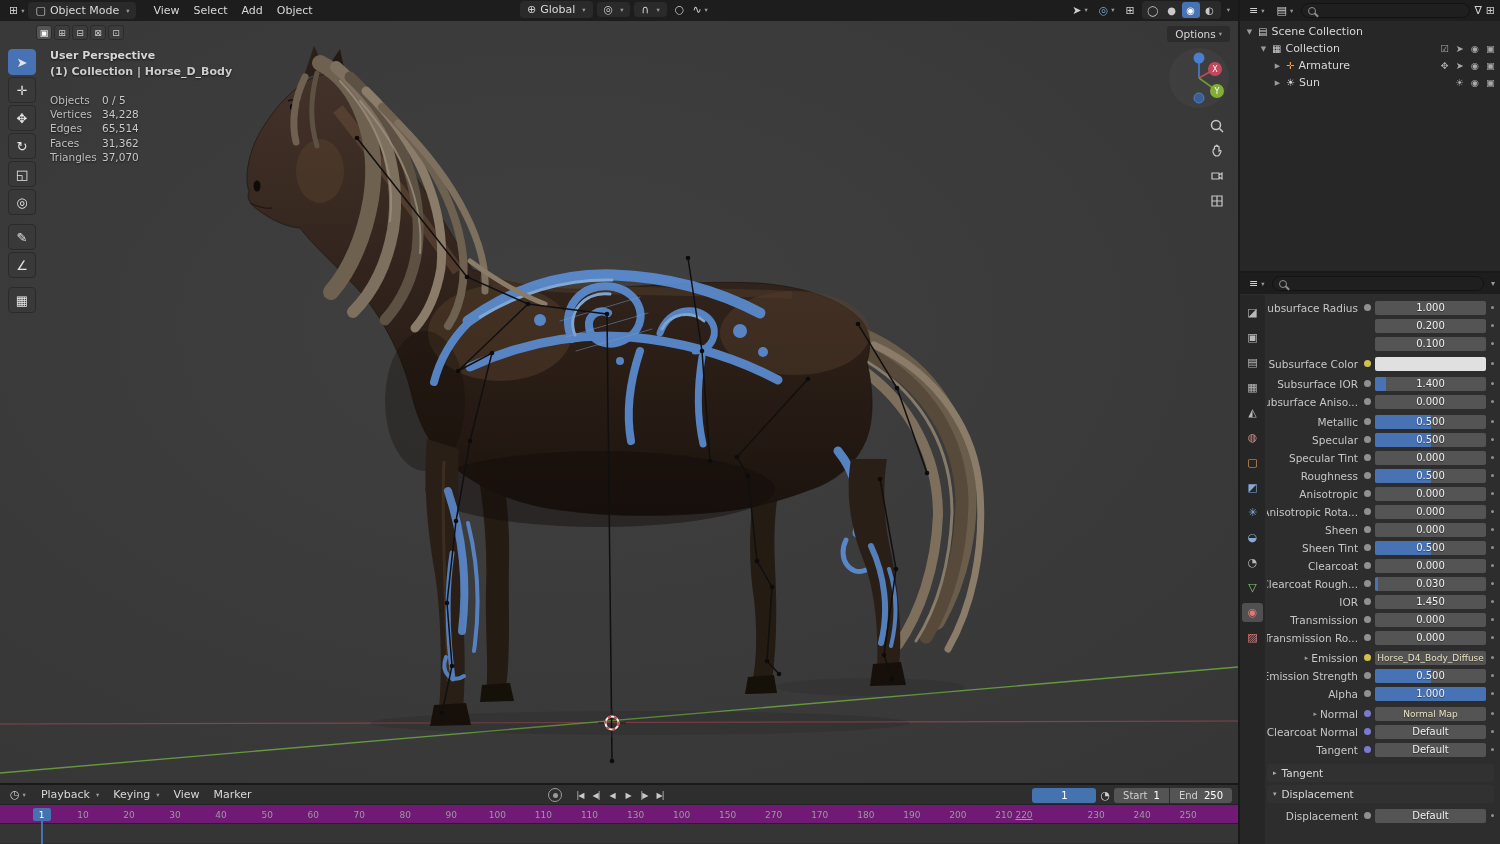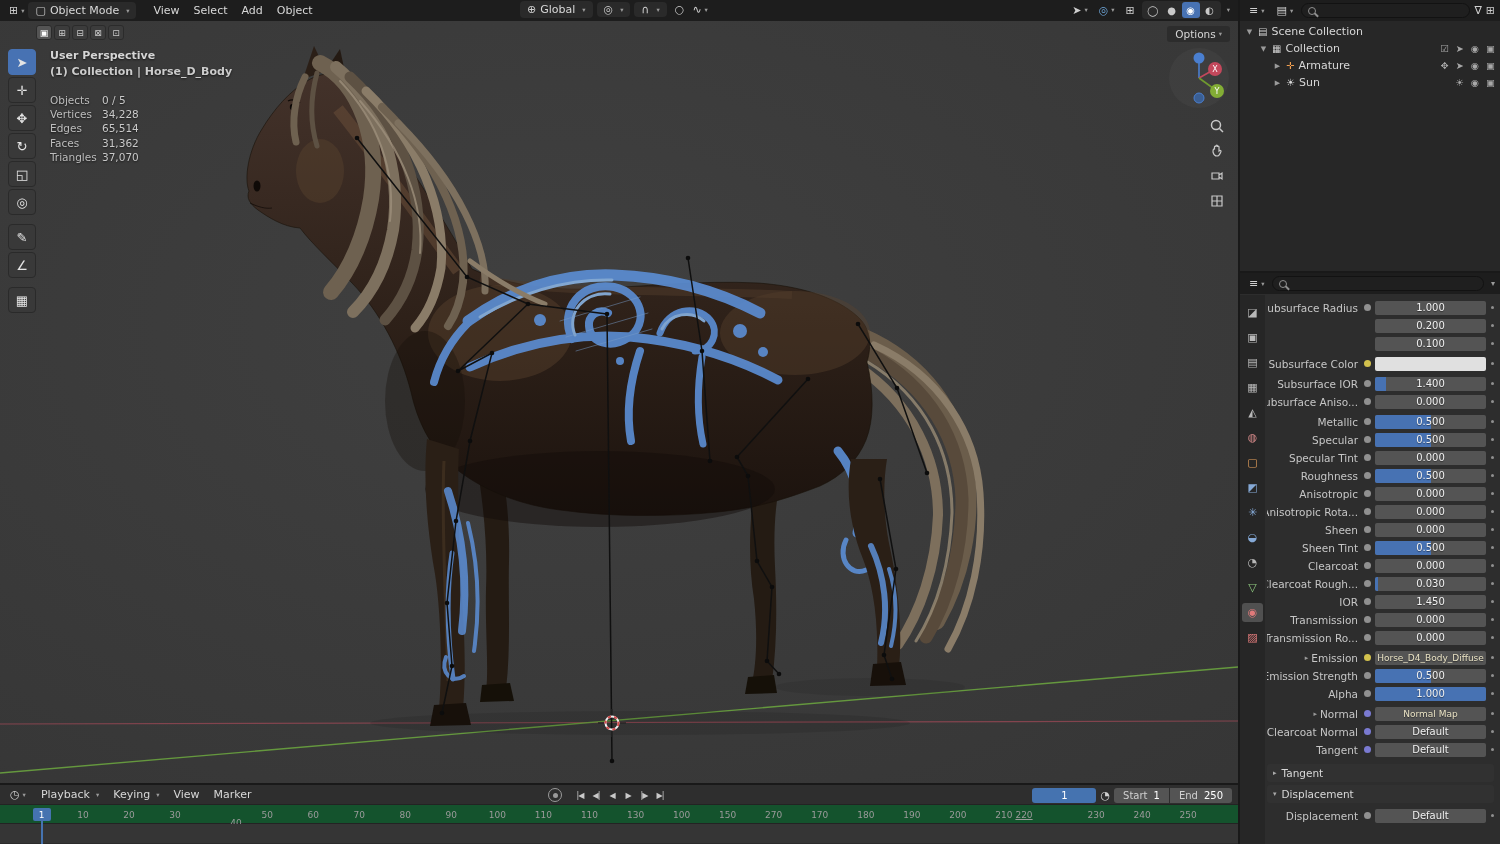--- a/index.html
+++ b/index.html
@@ -89,21 +89,21 @@
   .autokey-btn{width:14px;height:14px;border-radius:50%;border:1.5px solid #9a9a9a;display:flex;align-items:center;justify-content:center;margin-right:8px;}
   .autokey-dot{width:5px;height:5px;border-radius:50%;background:#9a9a9a;}
   .pb-btn{min-width:16px;height:16px;display:flex;align-items:center;justify-content:center;color:#c9c9c9;font-size:8px;padding:0 2px;letter-spacing:-1px;}
   .tl-fields{position:absolute;right:6px;top:2.5px;display:flex;align-items:center;gap:4px;}
   .frame-field{width:64px;height:15px;background:#4573b0;border-radius:3px;display:flex;align-items:center;justify-content:center;color:#fff;font-size:10px;}
   .range-field{display:flex;align-items:center;gap:6px;background:#545454;height:15px;padding:0 9px;font-size:10px;}
   .range-field .rlabel{color:#d0d0d0;}
   .range-field .rvalue{color:#fff;}
   .range-start{border-radius:3px 0 0 3px;margin-right:1px;}
   .range-end{border-radius:0 3px 3px 0;}
-  .tl-ruler{position:relative;height:19px;background:#14532d;border-bottom:1px solid #232323;}
+  .tl-ruler{position:relative;height:19px;background:#701a75;border-bottom:1px solid #232323;}
   .tick-label{position:absolute;top:5px;transform:translateX(-50%);font-size:9px;color:#9a9a9a;}
   .tl-body{position:relative;height:19px;background:#353535;}
   .playhead{position:absolute;top:23px;width:18px;height:13px;background:#4573b0;border-radius:2px;color:#fff;font-size:9px;display:flex;align-items:center;justify-content:center;z-index:4;}
   .playhead-line{position:absolute;top:35px;width:2px;height:26px;background:#4573b0;z-index:3;}
 </style>
 </head>
 <body>
 
 <div class="app">
 
@@ -882,21 +882,21 @@
             <span class="rvalue">250</span>
           </div>
         </div>
       </div>
     </div>
     <div class="tl-ruler">
         <span class="tick-label" style="left: 41.5px;">1</span>
         <span class="tick-label" style="left: 82.945px;">10</span>
         <span class="tick-label" style="left: 128.995px;">20</span>
         <span class="tick-label" style="left: 175.045px;">30</span>
-        <span class="tick-label" style="left: 236px; margin-top: 8px;">40</span>
+        <span class="tick-label" style="left: 221px;">40</span>
         <span class="tick-label" style="left: 267.145px;">50</span>
         <span class="tick-label" style="left: 313.195px;">60</span>
         <span class="tick-label" style="left: 359.245px;">70</span>
         <span class="tick-label" style="left: 405.295px; text-align: center;">80</span>
         <span class="tick-label" style="left: 451.345px;">90</span>
         <span class="tick-label" style="left: 497.395px;">100</span>
         <span class="tick-label" style="left: 543.445px;">110</span>
         <span class="tick-label" style="left: 589.495px;">110</span>
         <span class="tick-label" style="left: 635.545px;">130</span>
         <span class="tick-label" style="left: 681.595px;">100</span>

